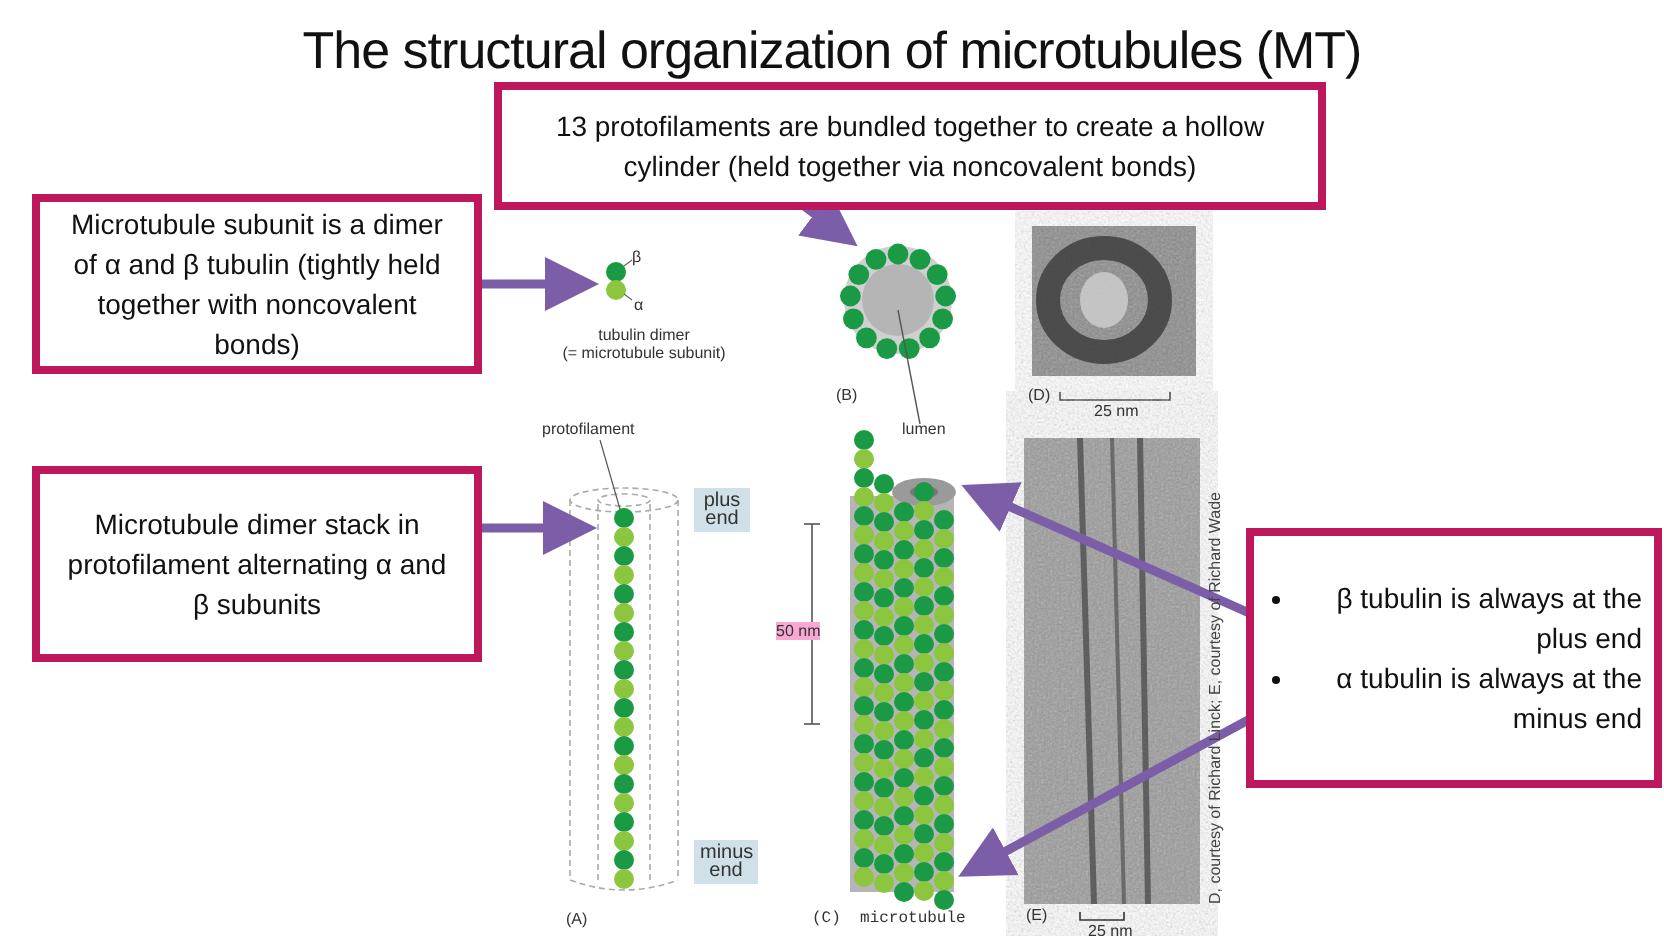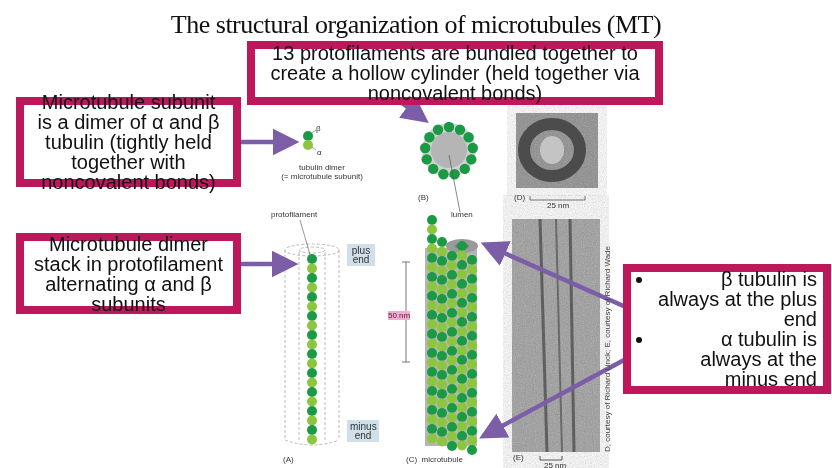--- a/index.html
+++ b/index.html
@@ -1,18 +1,18 @@
 <!DOCTYPE html>
 <html><head>
 <meta charset="utf-8">
 <style>
   html,body{margin:0;padding:0;background:#fff;}
   body{width:832px;height:468px;position:relative;overflow:hidden;font-family:"Liberation Sans",sans-serif;color:#111;}
-  .title{position:absolute;left:0;width:832px;top:10px;text-align:center;font-size:26px;letter-spacing:-0.5px;font-family:Liberation Serif, serif;}
-  .callout{position:absolute;border:8px solid #be185d;background:#fff;box-sizing:border-box;text-align:center;font-size:20px;line-height:20px;display:flex;flex-direction:column;justify-content:center;align-items:center;}
+  .title{position:absolute;left:0;width:832px;top:10px;text-align:center;font-size:26px;letter-spacing:-0.5px;}
+  .callout{position:absolute;border:4px solid #be185d;background:#fff;box-sizing:border-box;text-align:center;font-size:14px;line-height:20px;display:flex;flex-direction:column;justify-content:center;align-items:center;}
   .small{position:absolute;font-size:8px;color:#333;text-align:center;line-height:9px;}
   .tag{position:absolute;background:#cfe0e8;font-size:10px;line-height:9px;padding:2px 3px;color:#333;text-align:center;}
   svg{position:absolute;left:0;top:0;}
   .credit{position:absolute;font-size:8px;color:#444;transform:rotate(-90deg);transform-origin:left top;white-space:nowrap;}
   ul{margin:0;padding:0 0 0 18px;text-align:right;}
   li{margin:0;}
 </style>
 </head>
 <body>
 
@@ -241,21 +241,21 @@
 </svg>
 
 <div class="callout" style="left:247px;top:41px;width:416px;height:64px;padding:0 12px;">
   <span>13 protofilaments are bundled together to create a hollow cylinder (held together via noncovalent bonds)</span>
 </div>
 
 <div class="callout" style="left:16px;top:97px;width:225px;height:90px;padding:0 8px;">
   <span>Microtubule subunit is a dimer of α and β tubulin (tightly held together with noncovalent bonds)</span>
 </div>
 
-<div class="callout" style="left:16px;top:233px;width:225px;height:81px;padding:0 8px;">
+<div class="callout" style="left:16px;top:233px;width:225px;height:98px;padding:0 8px;">
   <span>Microtubule dimer stack in protofilament alternating α and β subunits</span>
 </div>
 
 <div class="callout" style="left:623px;top:264px;width:208px;height:130px;padding:0 6px;">
   <ul>
     <li>β tubulin is always at the plus end</li>
     <li>α tubulin is always at the minus end</li>
   </ul>
 </div>
 
@@ -267,19 +267,19 @@
 </div>
 <div class="small" style="left:418px;top:193px;">(B)</div>
 <div class="small" style="left:514px;top:193px;">(D)</div>
 <div class="small" style="left:547px;top:201px;">25 nm</div>
 <div class="small" style="left:271px;top:210px;">protofilament</div>
 <div class="small" style="left:451px;top:210px;">lumen</div>
 <div class="tag" style="left:347px;top:244px;width:22px;">plus end</div>
 <div class="tag" style="left:347px;top:420px;width:26px;">minus end</div>
 <div class="small" style="left:388px;top:311px;background:#f9a8d4;">50 nm</div>
 <div class="small" style="left:283px;top:455px;">(A)</div>
-<div class="small" style="left:406px;top:455px;">
+<div class="small" style="left:406px;top:455px;font-family:Liberation Mono, monospace;">
   <span>(C)</span>&nbsp;
   <span>microtubule</span>
 </div>
 <div class="small" style="left:513px;top:453px;">(E)</div>
 <div class="small" style="left:544px;top:461px;">25 nm</div>
 <div class="credit" style="left:603px;top:452px;">D, courtesy of Richard Linck; E, courtesy of Richard Wade</div>
 
 </body></html>

